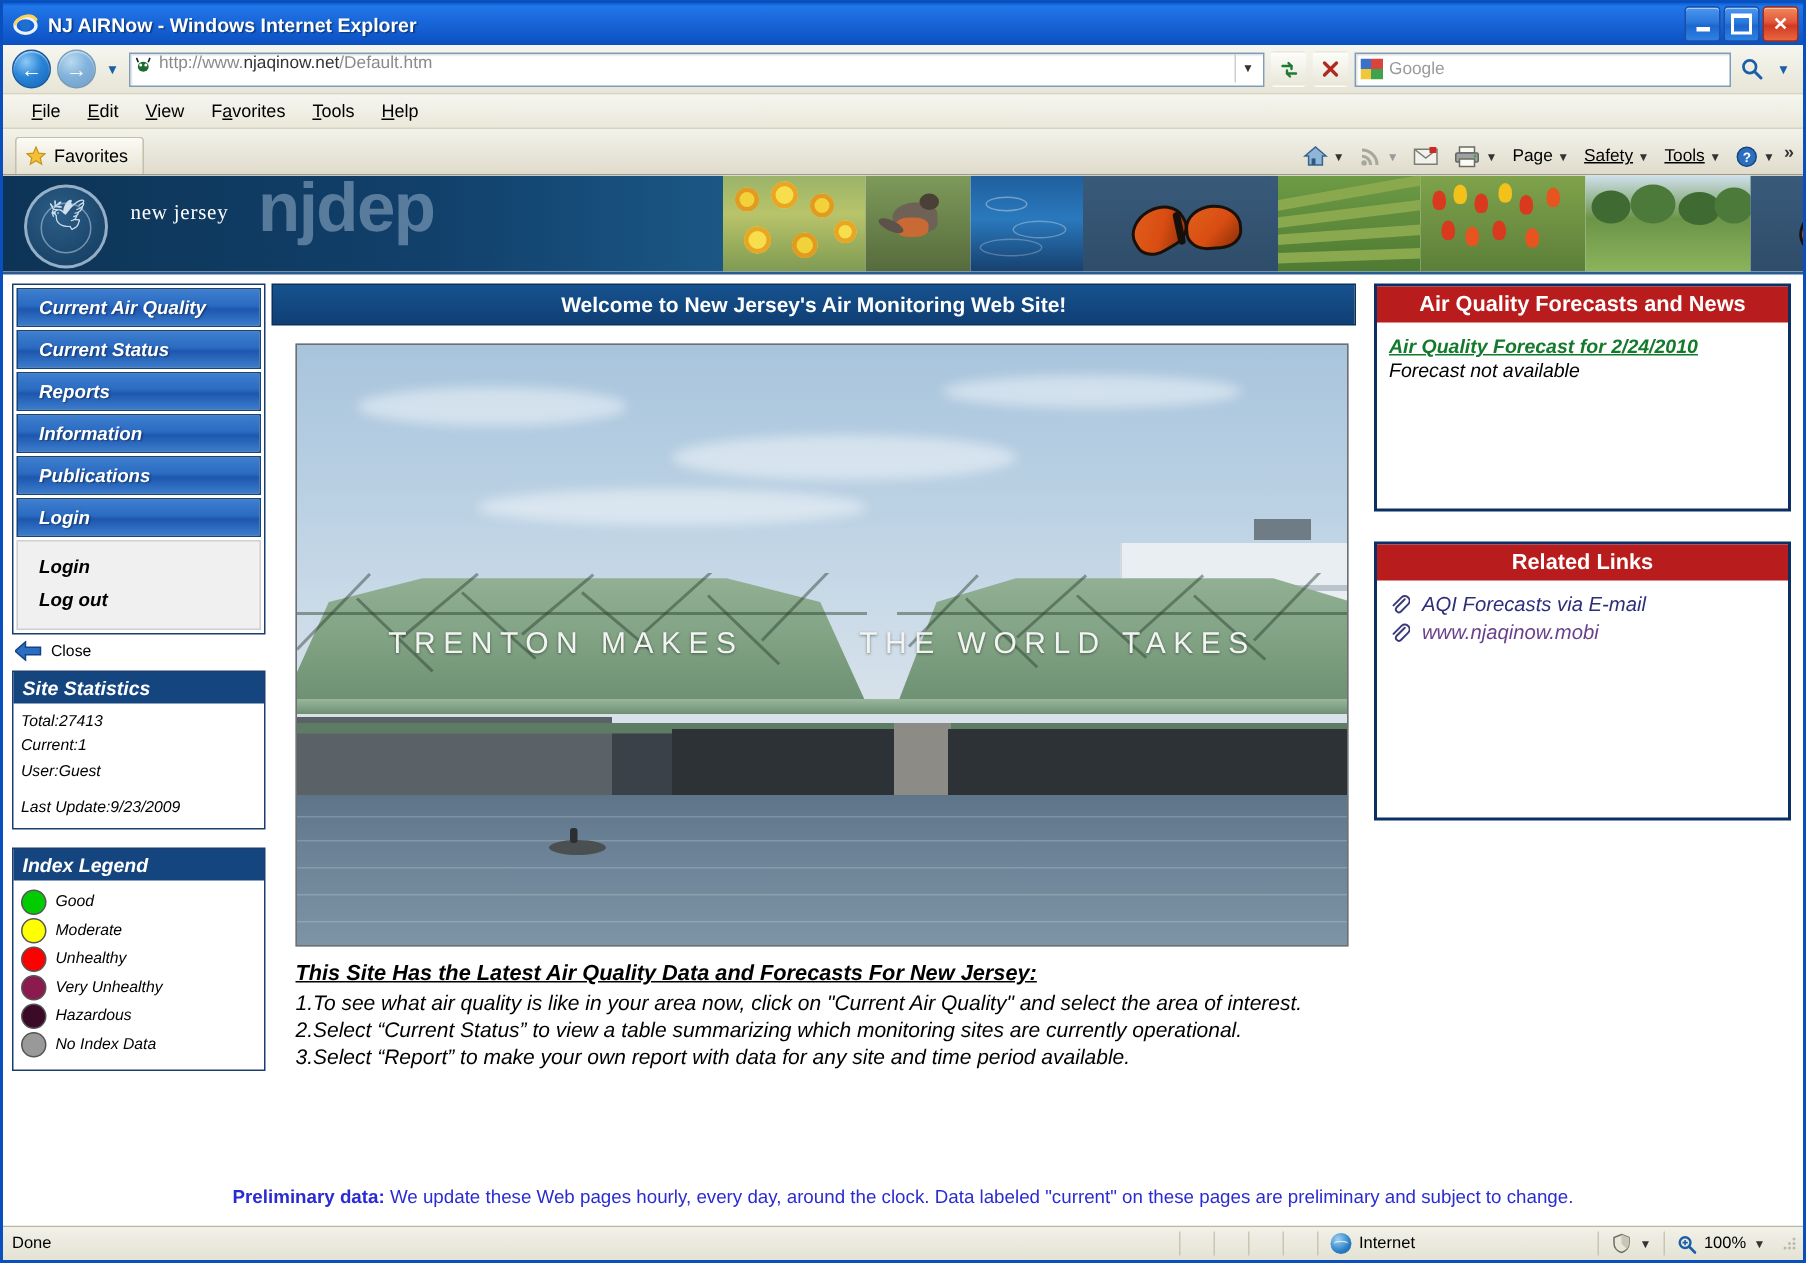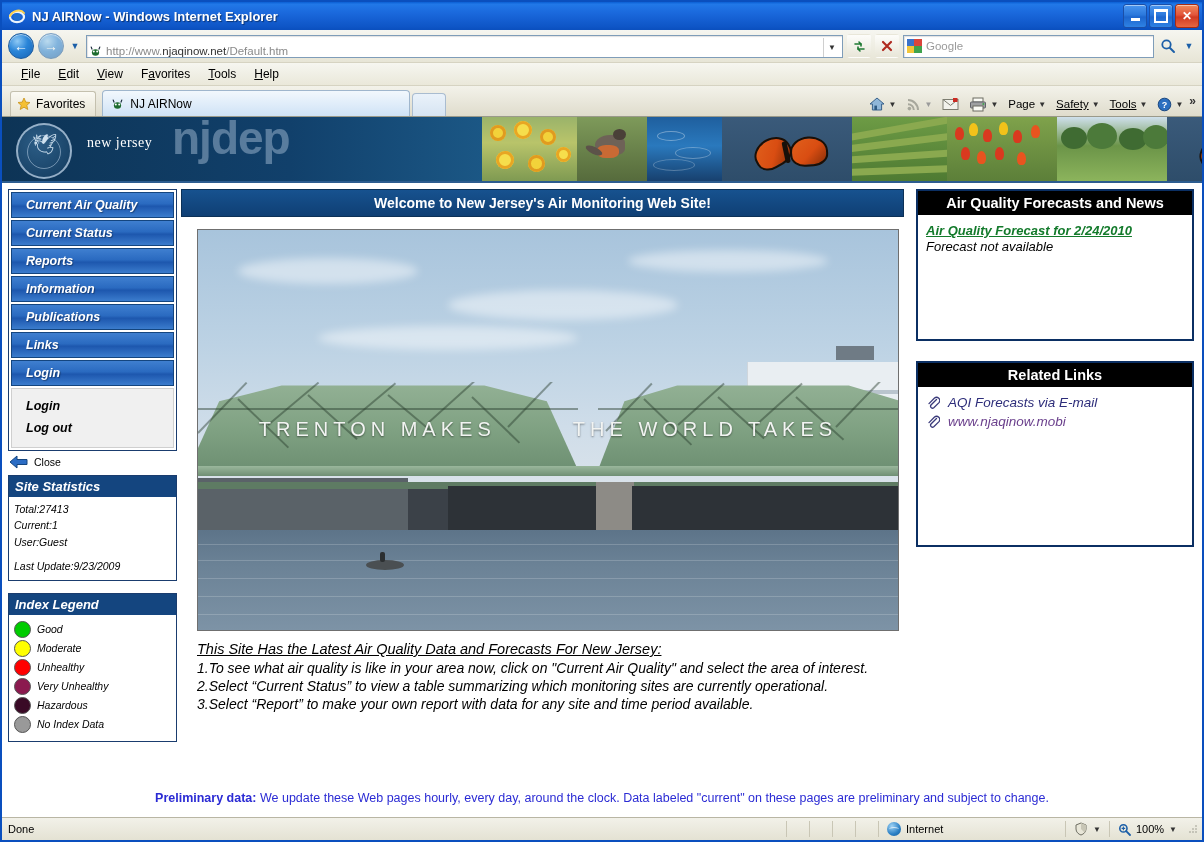--- a/index.html
+++ b/index.html
@@ -63,21 +63,21 @@
     border:1px solid #1a5a9e;
     box-shadow:inset 0 1px 1px rgba(255,255,255,.6);
   }
   .navbtn.disabled{opacity:.55;}
   .histdrop{
     width:14px;height:20px;display:flex;align-items:center;justify-content:center;
     color:#1b5fa8;font-size:9px;
   }
   .urlbox{
     flex:1;height:21px;background:#fff;border:1px solid #7F9DB9;
-    display:flex;align-items:flex-end;padding:0 2px;gap:4px;
+    display:flex;align-items:flex-start;padding:0 2px;gap:4px;
     box-shadow:inset 1px 1px 1px rgba(0,0,0,.12);
   }
   .favicon{width:13px;height:13px;flex:none;position:relative;}
   .url{font-size:11.5px;color:#8a8a8a;white-space:nowrap;overflow:hidden;}
   .url b{color:#333;font-weight:normal;}
   .urldrop{
     width:16px;height:19px;border-left:1px solid #cfcfcf;
     display:flex;align-items:center;justify-content:center;
     color:#333;font-size:8px;margin-left:auto;flex:none;
   }
@@ -284,29 +284,29 @@
     font-family:"Liberation Sans",sans-serif;
     text-shadow:0 1px 2px rgba(0,0,0,.45);
     white-space:nowrap;pointer-events:none;
   }
   .bridgetext span{display:inline-block;}
   .goose{position:absolute;width:38px;height:10px;background:#4a4f52;border-radius:50%;}
   .goosehead{position:absolute;width:5px;height:10px;background:#2b2f31;border-radius:2px;}
 
   .maintext{margin:10px 0 0 16px;width:710px;}
   .mt-title{
-    font-size:14.5px;font-weight:normal;font-style:italic;color:#000;
+    font-size:14.5px;font-weight:bold;font-style:italic;color:#000;
     text-decoration:underline;margin-bottom:2px;
   }
   .mt-line{font-size:14px;font-style:italic;color:#000;line-height:1.3;}
 
   
   .rpanel{border:2px solid #0b2f63;background:#fff;margin-bottom:20px;}
   .rhead{
-    background:#000000;color:#fff;font-size:14.5px;font-weight:bold;text-align:center;
+    background:#b91c1c;color:#fff;font-size:14.5px;font-weight:bold;text-align:center;
     padding:4px 11px;
   }
   .rbody{padding:8px 8px;}
   .rbody.forecast{height:124px;box-sizing:border-box;}
   .rbody.links{height:158px;box-sizing:border-box;}
   .fcast-link{
     font-size:13px;font-style:italic;font-weight:bold;color:#137a2b;
     text-decoration:underline;display:block;
   }
   .fcast-note{font-size:13px;font-style:italic;color:#000;margin-top:1px;}
@@ -428,34 +428,20 @@
 
   <div class="favbar">
     <div class="favbtn">
       <span class="star">
         <svg width="14" height="14" viewBox="0 0 14 14">
           <polygon points="7,1 8.8,5.1 13,5.5 9.8,8.3 10.8,12.5 7,10.2 3.2,12.5 4.2,8.3 1,5.5 5.2,5.1" fill="#F5C033" stroke="#C8921A" stroke-width=".8"></polygon>
         </svg>
       </span>
       <span>Favorites</span>
     </div>
-    <div class="tabstrip">
-      <div class="tab">
-        <span class="favicon">
-          <svg width="13" height="13" viewBox="0 0 13 13">
-            <ellipse cx="6.5" cy="8.5" rx="3.6" ry="3.3" fill="#1D6B2E"></ellipse>
-            <path d="M3.2 5.5 L2 2.6 M9.8 5.5 L11 2.6" stroke="#123" stroke-width="1.1"></path>
-            <circle cx="4.8" cy="7.4" r="1" fill="#fff"></circle>
-              <circle cx="8.2" cy="7.4" r="1" fill="#fff"></circle>
-          </svg>
-        </span>
-        <span>NJ AIRNow</span>
-      </div>
-      <div class="newtab"></div>
-    </div>
 
     <div class="cmdbar">
       <div class="cmd">
         <svg width="18" height="16" viewBox="0 0 18 16">
           <polygon points="9,2 16,8 13.6,8 13.6,14 4.4,14 4.4,8 2,8" fill="#8FB6D8" stroke="#39618A" stroke-width="1"></polygon>
           <rect x="6.4" y="9.6" width="2.6" height="4.4" fill="#2E5A82"></rect>
         </svg>
         <span class="caret">▼</span>
       </div>
       <div class="cmd">
@@ -576,21 +562,20 @@
 
     <div class="pagebody">
 
       <div class="leftcol">
         <div class="navbox">
           <div class="navitem">Current Air Quality</div>
           <div class="navitem">Current Status</div>
           <div class="navitem">Reports</div>
           <div class="navitem">Information</div>
           <div class="navitem">Publications</div>
-          <div class="navitem">Links</div>
           <div class="navitem">Login</div>
           <div class="subpanel">
             <div class="subitem">Login</div>
             <div class="subitem">Log out</div>
           </div>
         </div>
 
         <div class="closerow">
           <span class="backarrow">
             <svg width="18" height="14" viewBox="0 0 18 14">

